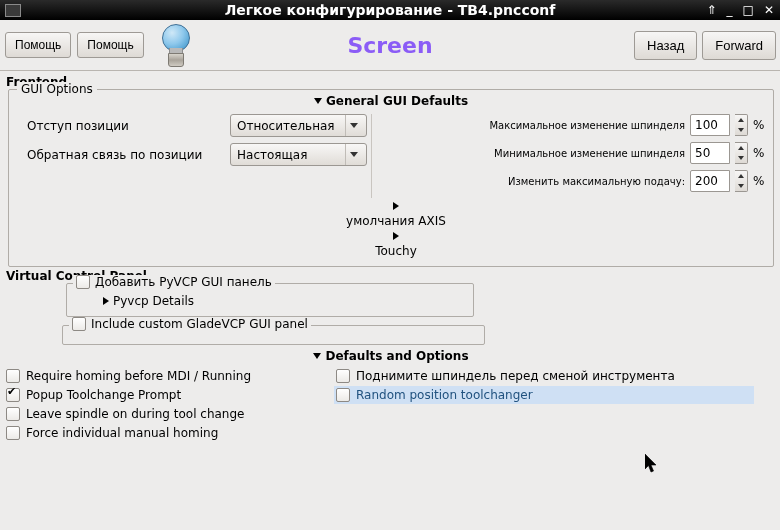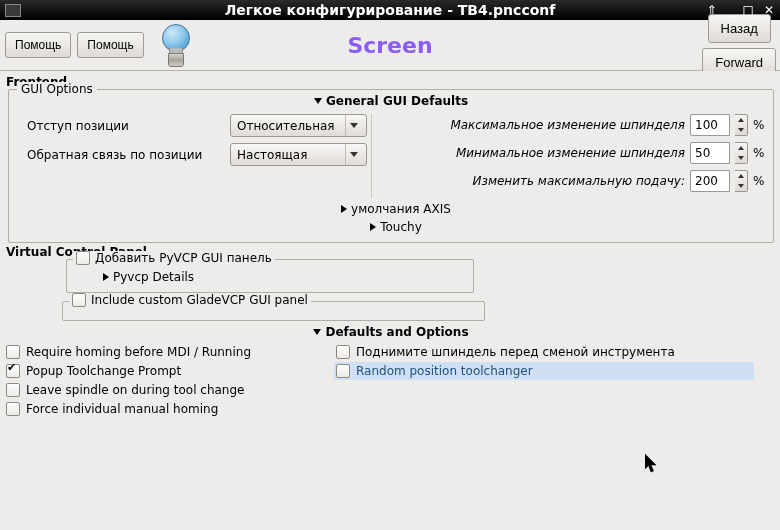--- a/index.html
+++ b/index.html
@@ -134,21 +134,20 @@
     font-weight: bold;
     color: #8b5cf6;
     pointer-events: none;
   }
   .toolbar-right {
     position: absolute;
     right: 4px;
     display: flex;
     gap: 5px;
     align-items: center;
-    flex-direction: column;
   }
   .toolbar-right .btn {
     padding: 6px 12px;
     font-size: 13px;
   }
   
   .content {
     flex: 1;
     background: #edeceb;
     padding: 2px 4px 0 4px;
@@ -250,22 +249,21 @@
     display: block;
   }
   .rrow {
     display: flex;
     align-items: center;
     justify-content: flex-end;
     margin-bottom: 6px;
     gap: 5px;
   }
   .rrow .rlbl {
-    font-size: 12px;
-    font-style: italic;
+    font-size: 10px;
   }
   .spin {
     width: 40px;
     height: 22px;
     border: 1px solid #9b9792;
     background: #ffffff;
     font-size: 12px;
     display: flex;
     align-items: center;
     padding-left: 4px;
@@ -290,20 +288,21 @@
     border-left: 3px solid transparent;
     border-right: 3px solid transparent;
     display: block;
   }
   .spin-btns i.up { border-bottom: 4px solid #333; }
   .spin-btns i.dn { border-top: 4px solid #333; }
   .pct { font-size: 12px; width: 14px; }
   .sub-exp {
     padding-left: 10px;
     margin: 4px 0 2px 0;
+    flex-direction: column;
   }
   
   .vcp-frame {
     border: 1px solid #b0aca7;
     border-radius: 2px;
     position: relative;
     padding: 10px 8px 8px 8px;
     margin-left: 62px;
     margin-right: 0;
   }

